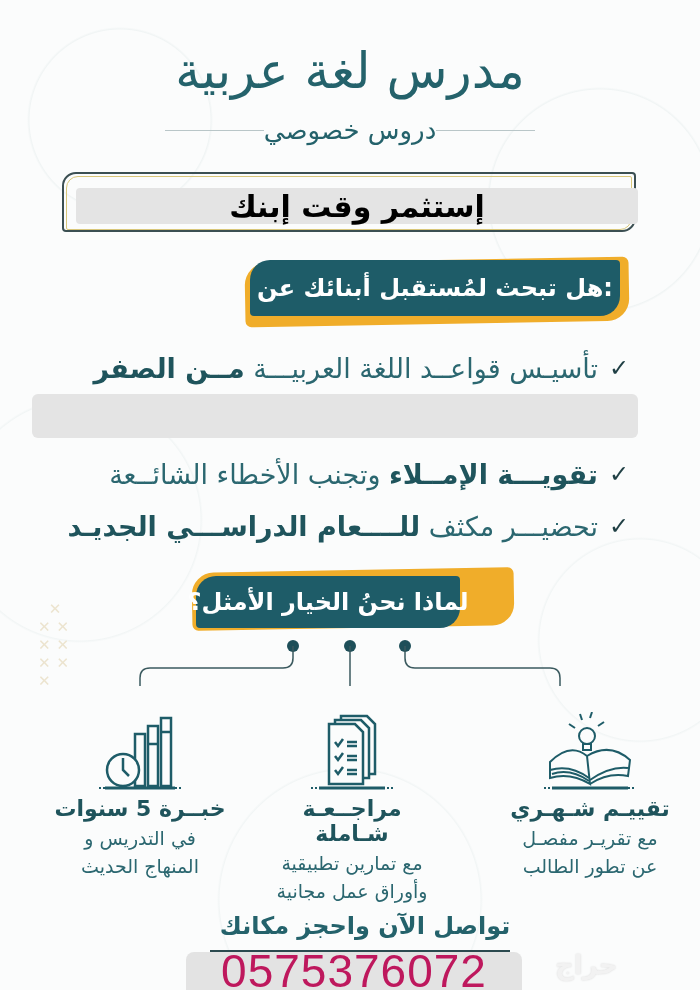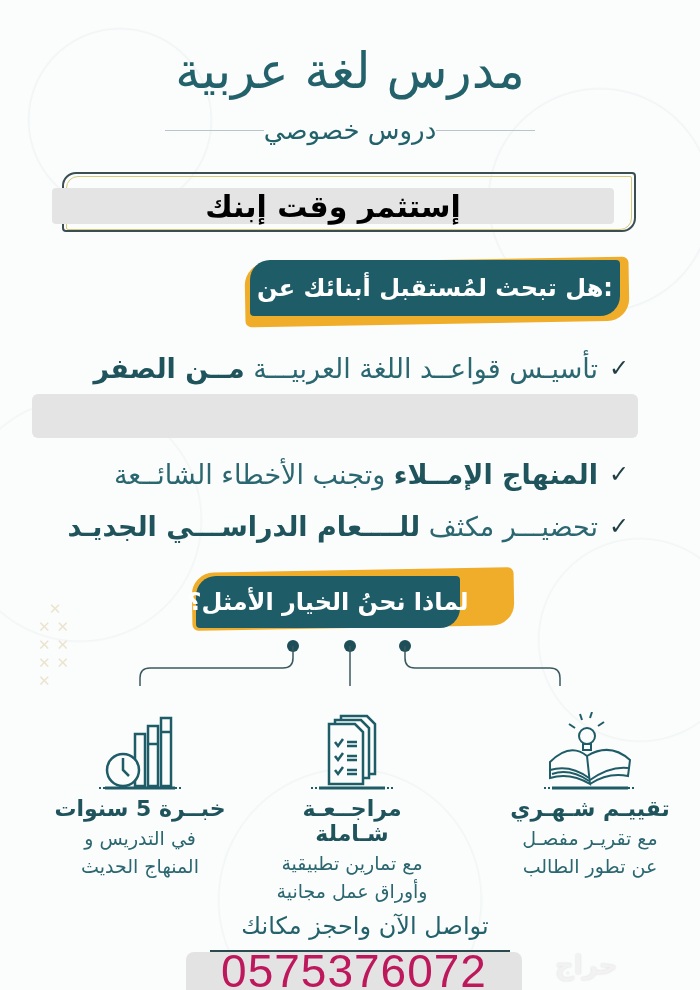--- a/index.html
+++ b/index.html
@@ -35,21 +35,21 @@
   }
   .banner-frame {
     top: 172px; left: 62px; width: 574px; height: 60px;
     border: 2px solid #3b4f52; border-radius: 14px 4px 14px 4px;
   }
   .banner-frame-gold {
     top: 176px; left: 66px; width: 566px; height: 54px;
     border: 1.5px solid #d9c77a; border-radius: 12px 2px 12px 2px;
   }
   .banner {
-    top: 188px; left: 52px; width: 562px; height: 36px;
+    top: 188px; left: 76px; width: 562px; height: 36px;
     background: #e4e4e4; border-radius: 4px;
     display: flex; align-items: center; justify-content: center;
   }
   .banner-text { font-size: 30px; font-weight: bold; color: #000; }
 
   .tag-gold {
     background: #f0ad2a; border-radius: 22px 6px 22px 6px;
   }
   .tag-teal {
     background: #1e5c68; border-radius: 20px 4px 20px 4px;
@@ -86,21 +86,21 @@
 
   .feature { width: 180px; text-align: center; direction: rtl; }
   .feature .icon { height: 92px; display: flex; justify-content: center; align-items: flex-end; }
   .feature .f-title { font-size: 22px; font-weight: bold; color: #1f545c; margin-top: 4px; }
   .feature .f-line { font-size: 19px; color: #2b6770; margin-top: 6px; }
 
   .f-right { top: 700px; left: 500px; }
   .f-mid { top: 700px; left: 262px; }
   .f-left { top: 700px; left: 50px; }
 
-  .cta { top: 912px; left: 200px; width: 330px; text-align: center; font-size: 24px; color: #24626b; direction: rtl; }
+  .cta { top: 912px; left: 200px; width: 330px; text-align: center; font-size: 24px; color: #24626b; direction: rtl; font-weight: bold; }
   .phone-line { top: 950px; left: 210px; width: 300px; height: 2px; background: #2b4a4f; }
   .phone {
     top: 952px; left: 186px; width: 336px; height: 38px;
     background: #e3e3e3; border-radius: 8px 8px 0 0;
     display: flex; align-items: center; justify-content: center;
   }
   .phone-text { font-size: 46px; color: #be185d; letter-spacing: 1px; font-family: "Liberation Sans", sans-serif; }
   .watermark {
     top: 950px; left: 555px; font-size: 26px; color: #f2f2f2; font-weight: bold;
     text-shadow: 0 0 2px #d8d8d8; direction: rtl;
@@ -138,21 +138,21 @@
     </span>
   </div>
 </div>
 
 <div class="abs redacted"></div>
 
 <div class="abs check-2">
   <div class="check-item">
     <span class="check-icon">✓</span>
     <span>
-      <span class="bold">المنهاج الإمــلاء</span><span> وتجنب الأخطاء الشائــعة</span>
+      <span class="bold">تقويـــة الإمــلاء</span><span> وتجنب الأخطاء الشائــعة</span>
     </span>
   </div>
 </div>
 
 <div class="abs check-3">
   <div class="check-item">
     <span class="check-icon">✓</span>
     <span>
       <span>تحضيـــر مكثف </span><span class="bold">للــــعام الدراســـي الجديـد</span>
     </span>

